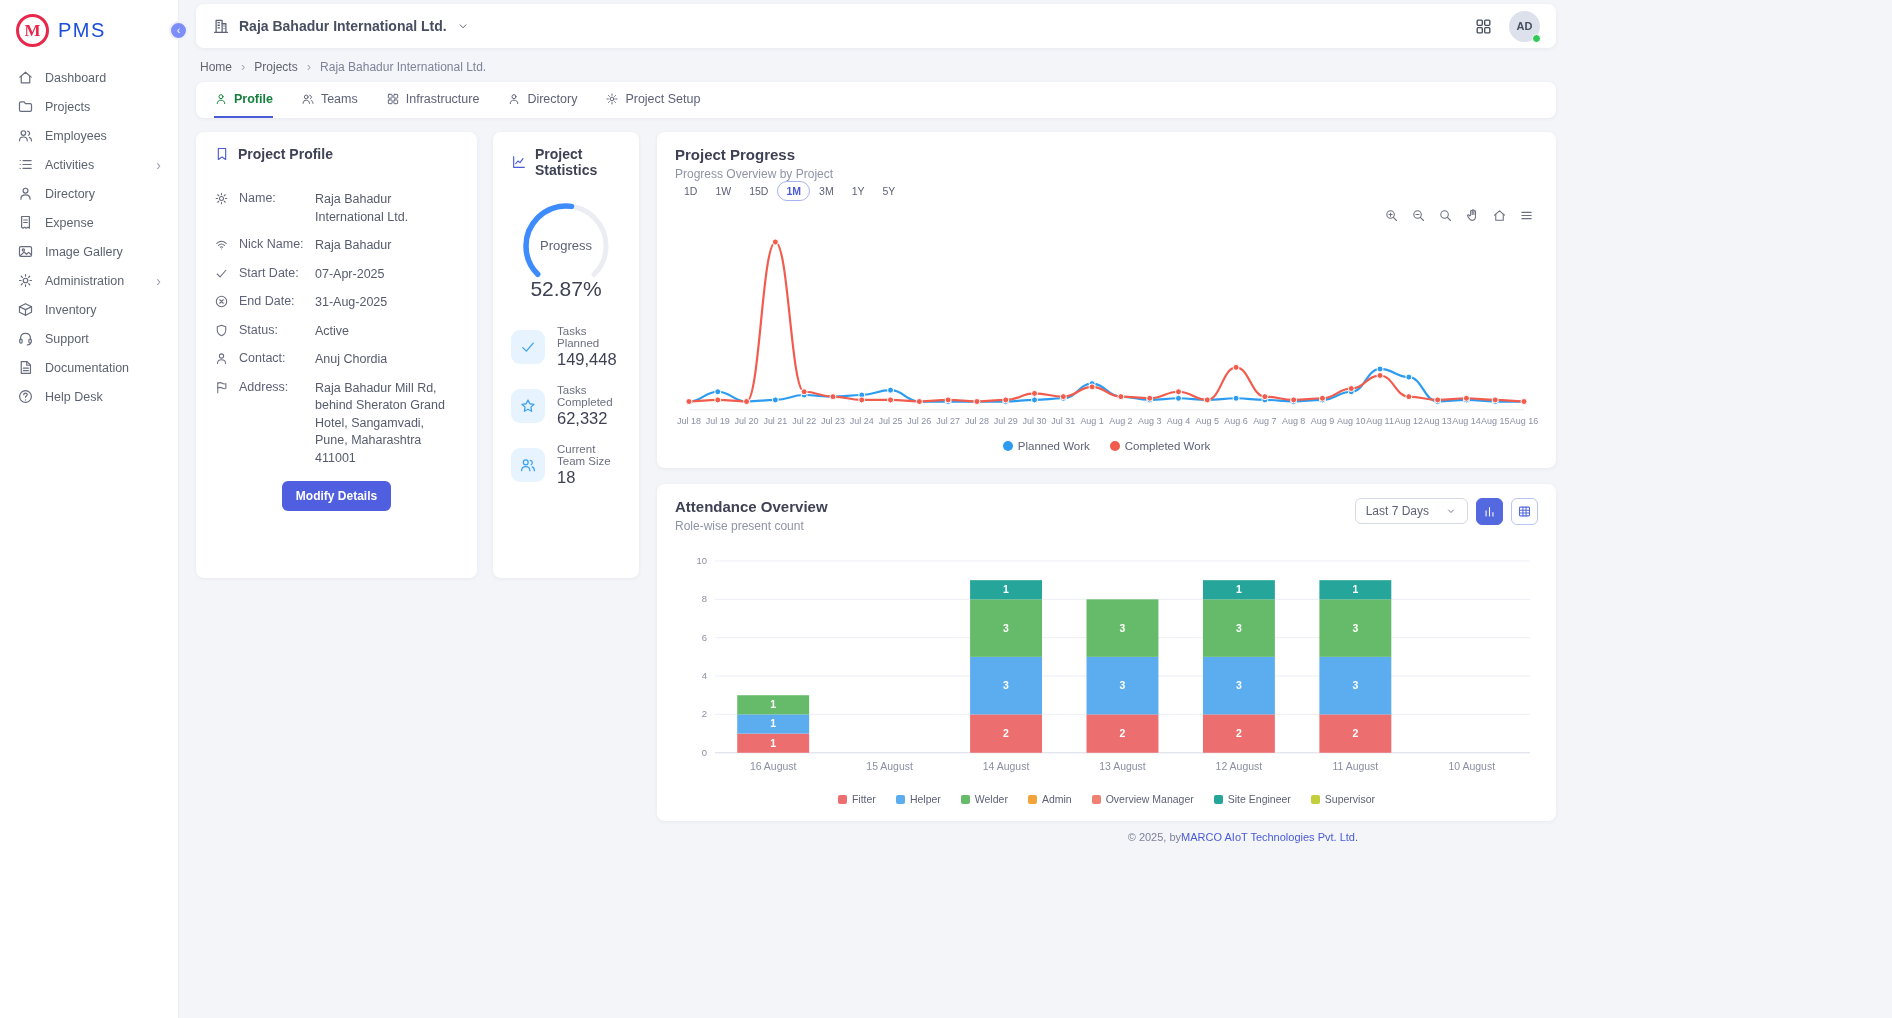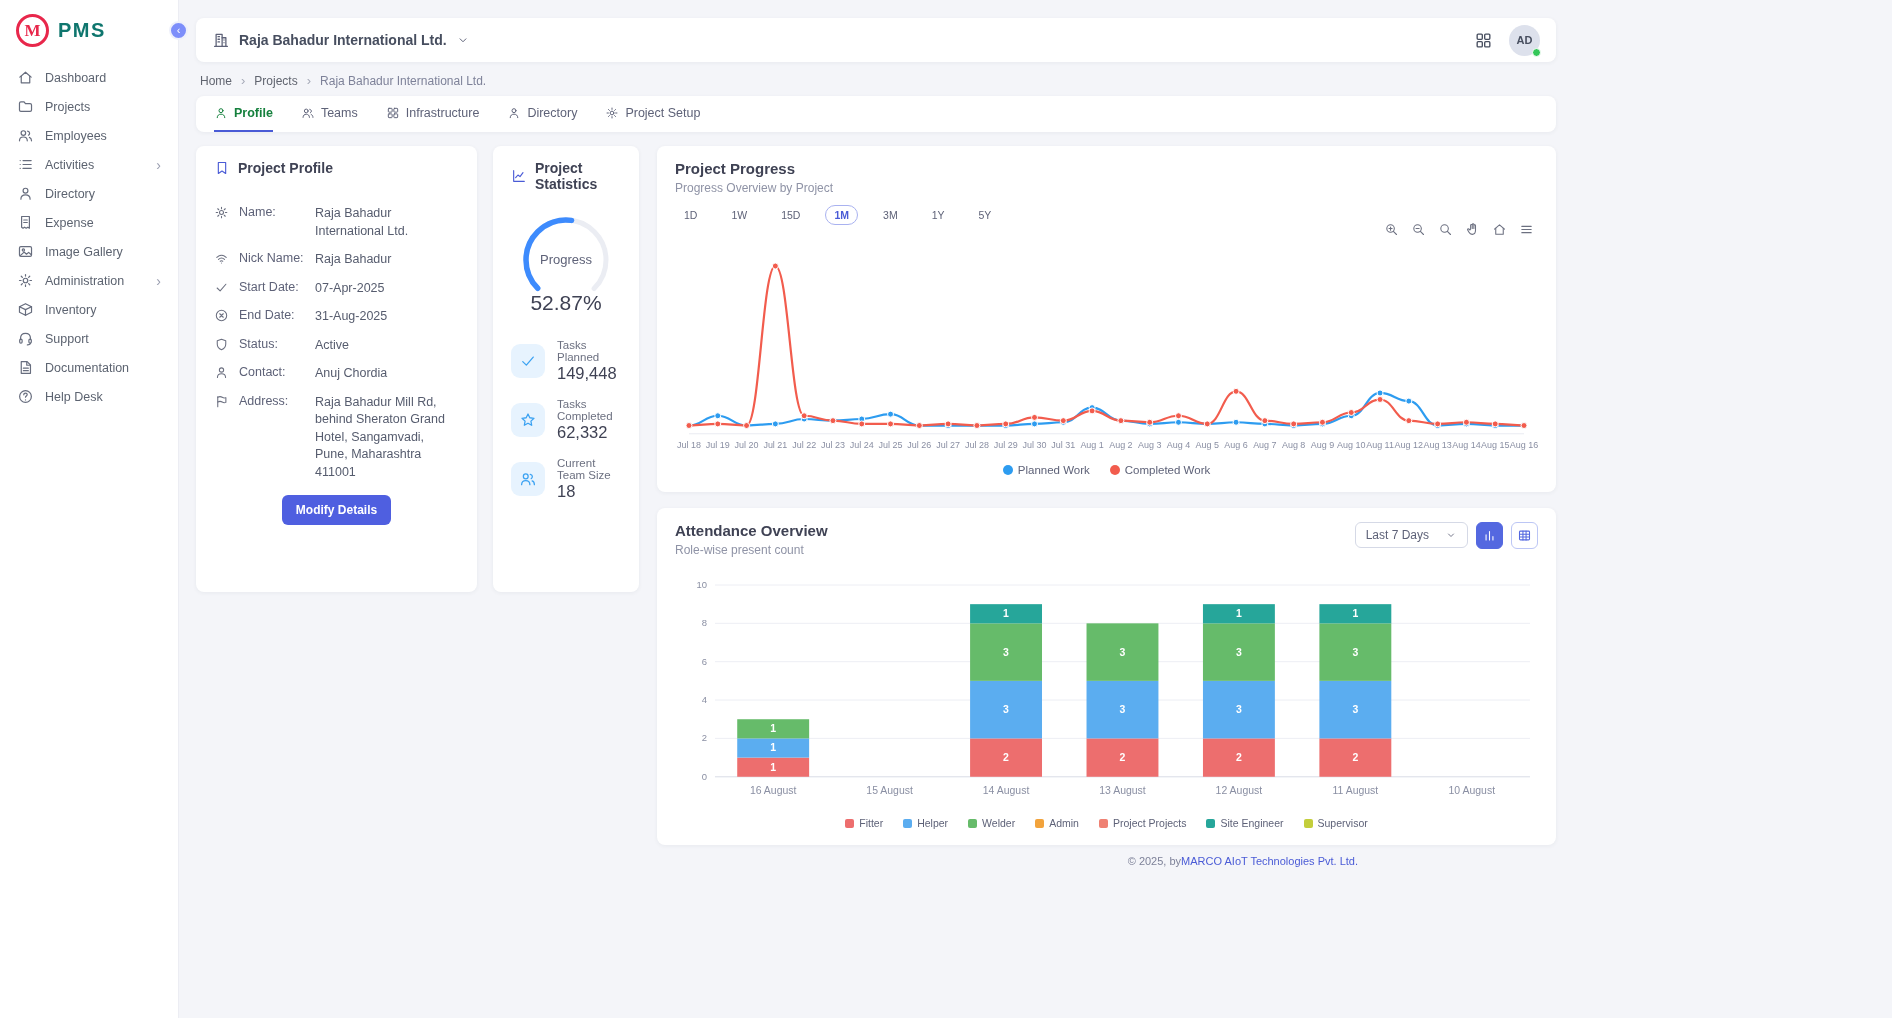--- a/index.html
+++ b/index.html
@@ -11,30 +11,30 @@
   }
   svg text { font-family:"Liberation Sans", sans-serif; }
   .app { display:flex; width:1892px; height:1018px; position:relative; }
 
   
   .sidebar { width:178px; background:#fff; height:100%; flex:none; padding-top:8px; box-shadow:1px 0 0 rgba(60,60,90,.04); }
   .logo { display:flex; align-items:center; gap:9px; padding:6px 16px 16px 16px; cursor:pointer; }
   .logo-mark { width:33px; height:33px; border-radius:50%; border:3px solid #e8274b; color:#e8274b;
     display:flex; align-items:center; justify-content:center; font-weight:800; font-size:17px;
     font-family:"Liberation Serif", serif; }
-  .logo-text { font-size:20px; font-weight:700; color:#0f766e; letter-spacing:1.5px; }
+  .logo-text { font-size:20px; font-weight:400; color:#1d4ed8; letter-spacing:1.5px; }
   .side-item { display:flex; align-items:center; gap:11px; padding:6px 17px; font-size:12.5px; color:#5c6370; cursor:pointer; }
   .side-item .ic { color:#676d7e; }
   .side-chevron { margin-left:auto; color:#9a9eb0; font-size:14px; line-height:1; }
   .collapse-btn { position:absolute; left:169px; top:21px; z-index:5; width:19px; height:19px; border-radius:50%;
     background:#7d8efa; color:#fff; border:2px solid #eef0fb; font-size:11px; line-height:1; cursor:pointer;
     display:flex; align-items:center; justify-content:center; padding:0; }
 
   
-  .main { padding:18px 0 0 18px; width:1378px; }
+  .main { padding:4px 0 0 18px; width:1378px; }
   .card { background:#fff; border-radius:8px; box-shadow:0 1px 4px rgba(40,45,70,.06); }
 
   .topbar { width:1360px; height:44px; display:flex; align-items:center; justify-content:space-between; padding:0 16px; }
   .topbar-left { display:flex; align-items:center; gap:9px; cursor:pointer; }
   .topbar-left .ic { color:#5e6278; }
   .project-name { font-size:14px; font-weight:700; color:#474e5f; }
   .caret { color:#6c7080; }
   .topbar-right { display:flex; align-items:center; gap:16px; }
   .topbar-right .ic { color:#474e5f; cursor:pointer; }
   .avatar { position:relative; width:31px; height:31px; border-radius:50%; background:#dde1ec; color:#474e5f;
@@ -75,21 +75,21 @@
   .gauge-value { font-size:21px; color:#3f4254; margin-top:-24px; text-align:center; }
   .stats-list { margin-top:24px; padding-bottom:60px; }
   .stat-row { display:flex; gap:12px; align-items:center; margin-bottom:15px; }
   .stat-ic { width:34px; height:34px; border-radius:9px; background:#e7f3fe; color:#3ba2f2; flex:none;
     display:flex; align-items:center; justify-content:center; }
   .stat-label { font-size:11.5px; color:#6c7080; }
   .stat-value { font-size:16.5px; color:#3f4254; font-weight:500; margin-top:1px; }
 
   
   .progress-card { position:relative; }
-  .range-row { display:flex; gap:16px; margin-top:10px; }
+  .range-row { display:flex; gap:0; }
   .range-btn { font-size:10.5px; color:#5e6278; padding:3px 8px; border:1px solid transparent; border-radius:10px;
     background:none; cursor:pointer; font-family:inherit; }
   .range-btn.sel { color:#4a5bd6; border-color:#a9b2f0; font-weight:700; }
   .chart-toolbar { position:absolute; top:76px; right:22px; display:flex; gap:12px; color:#6c7080; }
   .chart-toolbar .ic { cursor:pointer; }
   .chart-box { margin-top:16px; }
   .legend { display:flex; justify-content:center; align-items:center; gap:20px; font-size:11.5px; color:#5e6278;
     margin-top:4px; flex-wrap:wrap; }
   .legend-item { display:flex; align-items:center; gap:5px; cursor:pointer; }
   .lg-dot { width:10px; height:10px; border-radius:50%; }
@@ -743,21 +743,21 @@
               <span class="legend-item" style="font-size: 10.5px;">
                 <span class="lg-sq" style="background: rgb(102, 187, 106);"></span>
                 <span>Welder</span>
               </span>
               <span class="legend-item" style="font-size: 10.5px;">
                 <span class="lg-sq" style="background: rgb(242, 163, 60);"></span>
                 <span>Admin</span>
               </span>
               <span class="legend-item" style="font-size: 10.5px;">
                 <span class="lg-sq" style="background: rgb(239, 129, 115);"></span>
-                <span>Project Projects</span>
+                <span>Overview Manager</span>
               </span>
               <span class="legend-item" style="font-size: 10.5px;">
                 <span class="lg-sq" style="background: rgb(38, 166, 154);"></span>
                 <span>Site Engineer</span>
               </span>
               <span class="legend-item" style="font-size: 10.5px;">
                 <span class="lg-sq" style="background: rgb(195, 206, 60);"></span>
                 <span>Supervisor</span>
               </span>
             </div>

